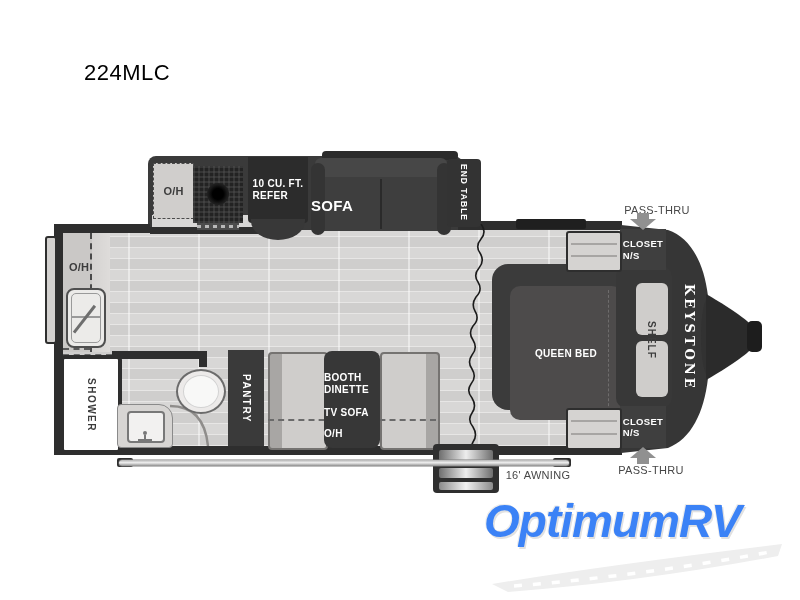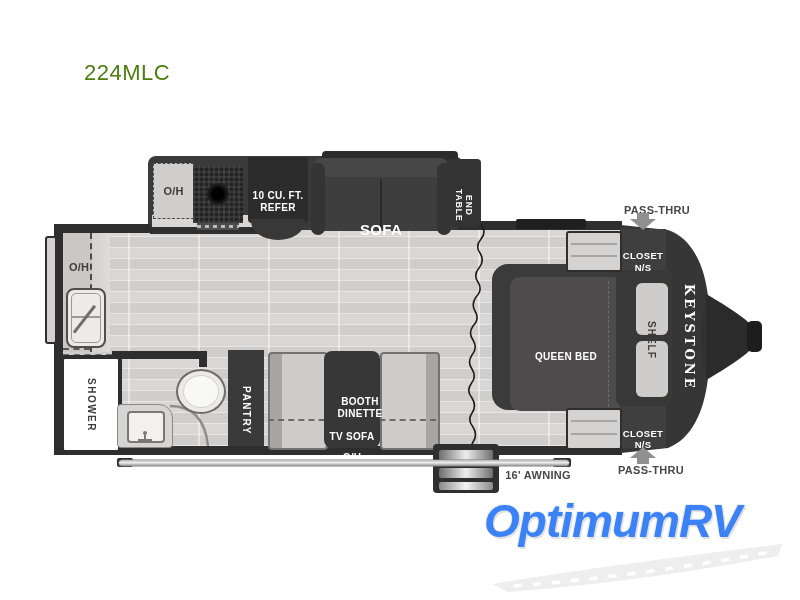--- a/index.html
+++ b/index.html
@@ -1,22 +1,22 @@
 <!DOCTYPE html>
 <html><head>
 <meta charset="utf-8">
 <style>
   html,body{margin:0;padding:0;background:#fff;}
   #stage{position:relative;width:800px;height:600px;background:#fff;overflow:hidden;
          font-family:"Liberation Sans",sans-serif;}
   .abs{position:absolute;}
   .flx{display:flex;align-items:center;justify-content:center;}
-  .lblw{color:#fff;font-weight:bold;text-align:center;letter-spacing:.3px;margin-top:24px;}
+  .lblw{color:#fff;font-weight:bold;letter-spacing:.3px;}
   .lbld{color:#3c3c3c;font-weight:bold;text-align:center;letter-spacing:.2px;}
-  .out{color:#474747;font-weight:bold;text-align:center;letter-spacing:.3px;}
+  .out{color:#474747;font-weight:normal;text-align:center;letter-spacing:.3px;}
   .vt{writing-mode:vertical-rl;text-orientation:mixed;}
   .ml{white-space:pre-line;}
   .floor{background:
     repeating-linear-gradient(90deg, rgba(255,255,255,0) 0 68px, rgba(255,255,255,.45) 68px 70px),
     repeating-linear-gradient(180deg, #d8d7d6 0 10px, #e7e6e5 10px 11px, #cfcecd 11px 21px, #e7e6e5 21px 22px);}
   .wall{background:#2e2e2e;}
   .arr-down{width:0;height:0;border-left:13px solid transparent;border-right:13px solid transparent;border-top:11px solid #909090;}
   .arr-up{width:0;height:0;border-left:13px solid transparent;border-right:13px solid transparent;border-bottom:11px solid #909090;}
   .seam{position:absolute;left:3px;right:3px;height:2px;background:#a7a5a3;}
 </style>
@@ -27,21 +27,21 @@
 
   <div class="abs" style="left:484px;top:494px;width:312px;height:96px;">
     <div class="abs" style="left:0;top:0;width:312px;font-size:46px;font-weight:bold;font-style:italic;letter-spacing:-1px;
                 color:#3b82f6;text-shadow:1.5px 1.5px 0 #e1e1e1,-1px -1px 0 #ececec;">OptimumRV</div>
     <svg class="abs" style="left:6px;top:46px;" width="300" height="52" viewBox="0 0 300 52">
       <path d="M 2 44 Q 110 26 292 4 L 288 16 Q 150 42 18 52 Z" fill="#eeeeee"></path>
       <path d="M 24 46 Q 150 36 280 12" stroke="#ffffff" stroke-width="3.5" stroke-dasharray="8 11" fill="none"></path>
     </svg>
   </div>
 
-  <div class="abs" style="left:84px;top:60px;font-size:22px;color:#4d7c0f;letter-spacing:.5px;">224MLC</div>
+  <div class="abs" style="left:84px;top:60px;font-size:22px;color:#000000;letter-spacing:.5px;">224MLC</div>
 
   <div class="abs floor" style="left:60px;top:226px;width:562px;height:222px;"></div>
 
   <div class="abs" style="left:148px;top:156px;width:314px;height:74px;background:#3a3a3a;border-radius:8px 8px 0 0;"></div>
   <div class="abs" style="left:322px;top:151px;width:136px;height:9px;background:#2b2b2b;border-radius:4px;"></div>
   <div class="abs" style="left:152px;top:215px;width:130px;height:13px;background:#d8d7d6;"></div>
   <div class="abs" style="left:150px;top:227px;width:132px;height:7px;background:#2f2f2f;"></div>
 
   <div class="abs flx" style="left:153px;top:163px;width:39px;height:54px;background:#d0cecc;border:1.5px dashed #4a4a4a;">
     <span class="lbld" style="font-size:11px;">O/H</span>
@@ -107,21 +107,21 @@
   <div class="abs" style="left:380px;top:352px;width:56px;height:94px;border:2px solid #757371;border-radius:4px;
               background:linear-gradient(90deg,#cfcdcb 0 calc(100% - 12px),#a8a6a4 calc(100% - 12px) 100%);"></div>
   <div class="abs" style="left:268px;top:419px;width:168px;border-top:2px dashed #6a6a6a;"></div>
   <div class="abs" style="left:324px;top:351px;width:56px;height:97px;background:#373737;border-radius:8px;"></div>
   <div class="abs lblw ml" style="left:324px;top:372px;width:72px;font-size:10px;line-height:1.2;">BOOTH
 DINETTE</div>
   <div class="abs lblw" style="left:324px;top:407px;width:56px;font-size:10px;">TV SOFA</div>
   <div class="abs lblw" style="left:324px;top:428px;width:56px;font-size:10px;">O/H</div>
 
   <div class="abs" style="left:492px;top:264px;width:150px;height:146px;background:#3b3b3b;border-radius:16px;"></div>
-  <div class="abs flx" style="left:510px;top:277px;width:112px;height:134px;background:#4d4b4b;border-radius:10px;">
+  <div class="abs flx" style="left:510px;top:286px;width:112px;height:134px;background:#4d4b4b;border-radius:10px;">
     <div class="abs" style="right:13px;top:4px;bottom:4px;border-left:1.5px dashed #6e6c6c;"></div>
     <span class="lblw" style="font-size:10px;">QUEEN BED</span>
   </div>
 
   <svg class="abs" style="left:618px;top:218px;" width="150" height="240" viewBox="0 0 150 240">
     <path d="M 3 7 L 50 12 C 73 20 86 45 90 78 C 95 100 96 138 90 160 C 86 195 73 221 50 230 L 3 235 Z" fill="#363636"></path>
     <ellipse cx="91" cy="119" rx="8" ry="40" fill="#323232"></ellipse>
     <path d="M 88 76 C 102 84 128 100 134 108 L 134 130 C 128 138 102 154 88 162 Z" fill="#2b2b2b"></path>
     <rect x="129" y="103" width="15" height="31" rx="5" fill="#1d1d1d"></rect>
   </svg>

